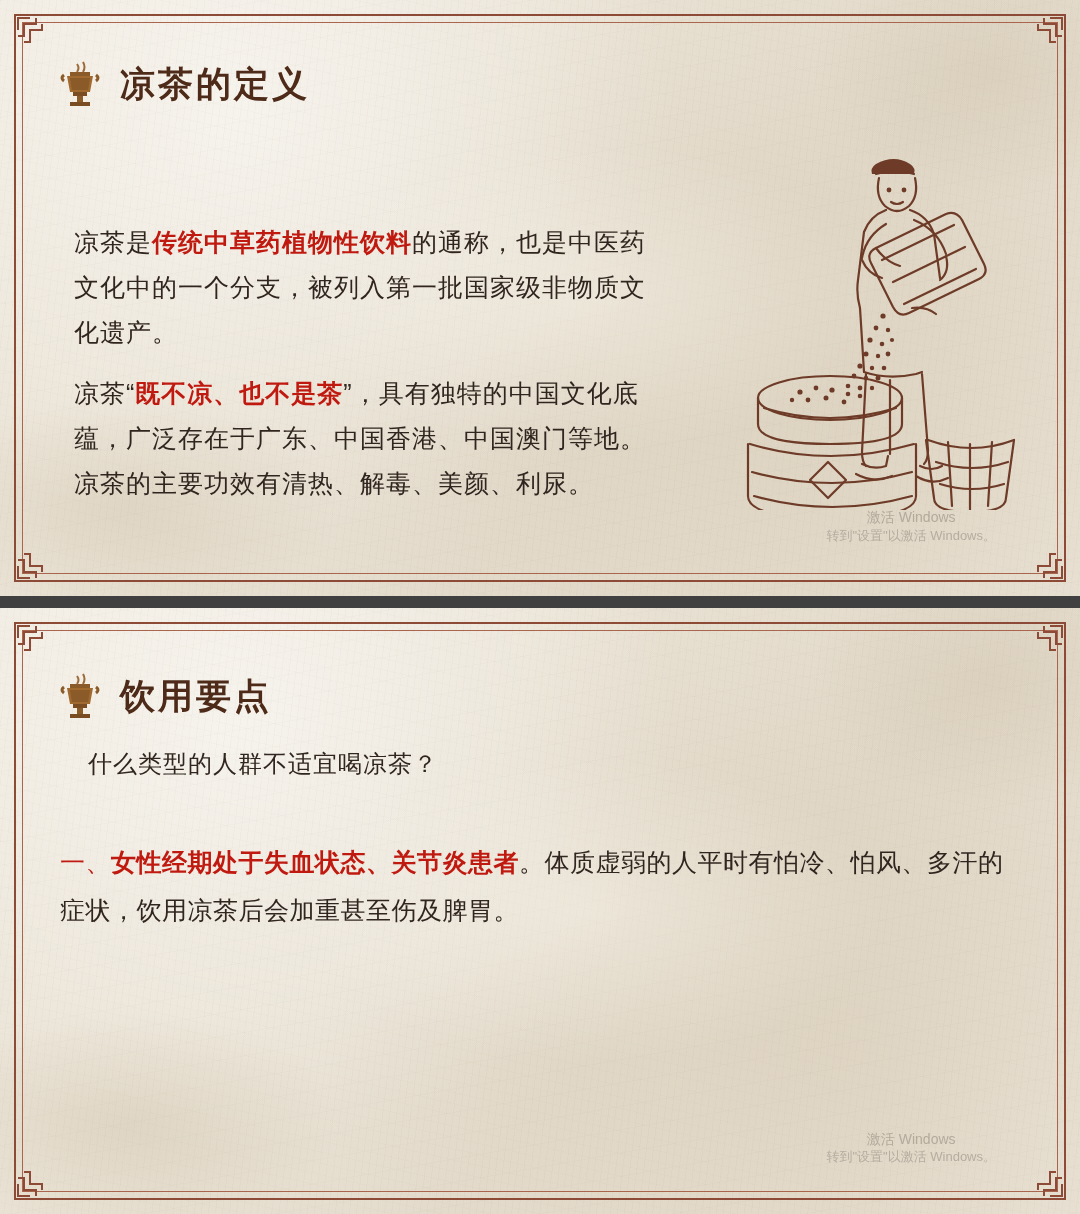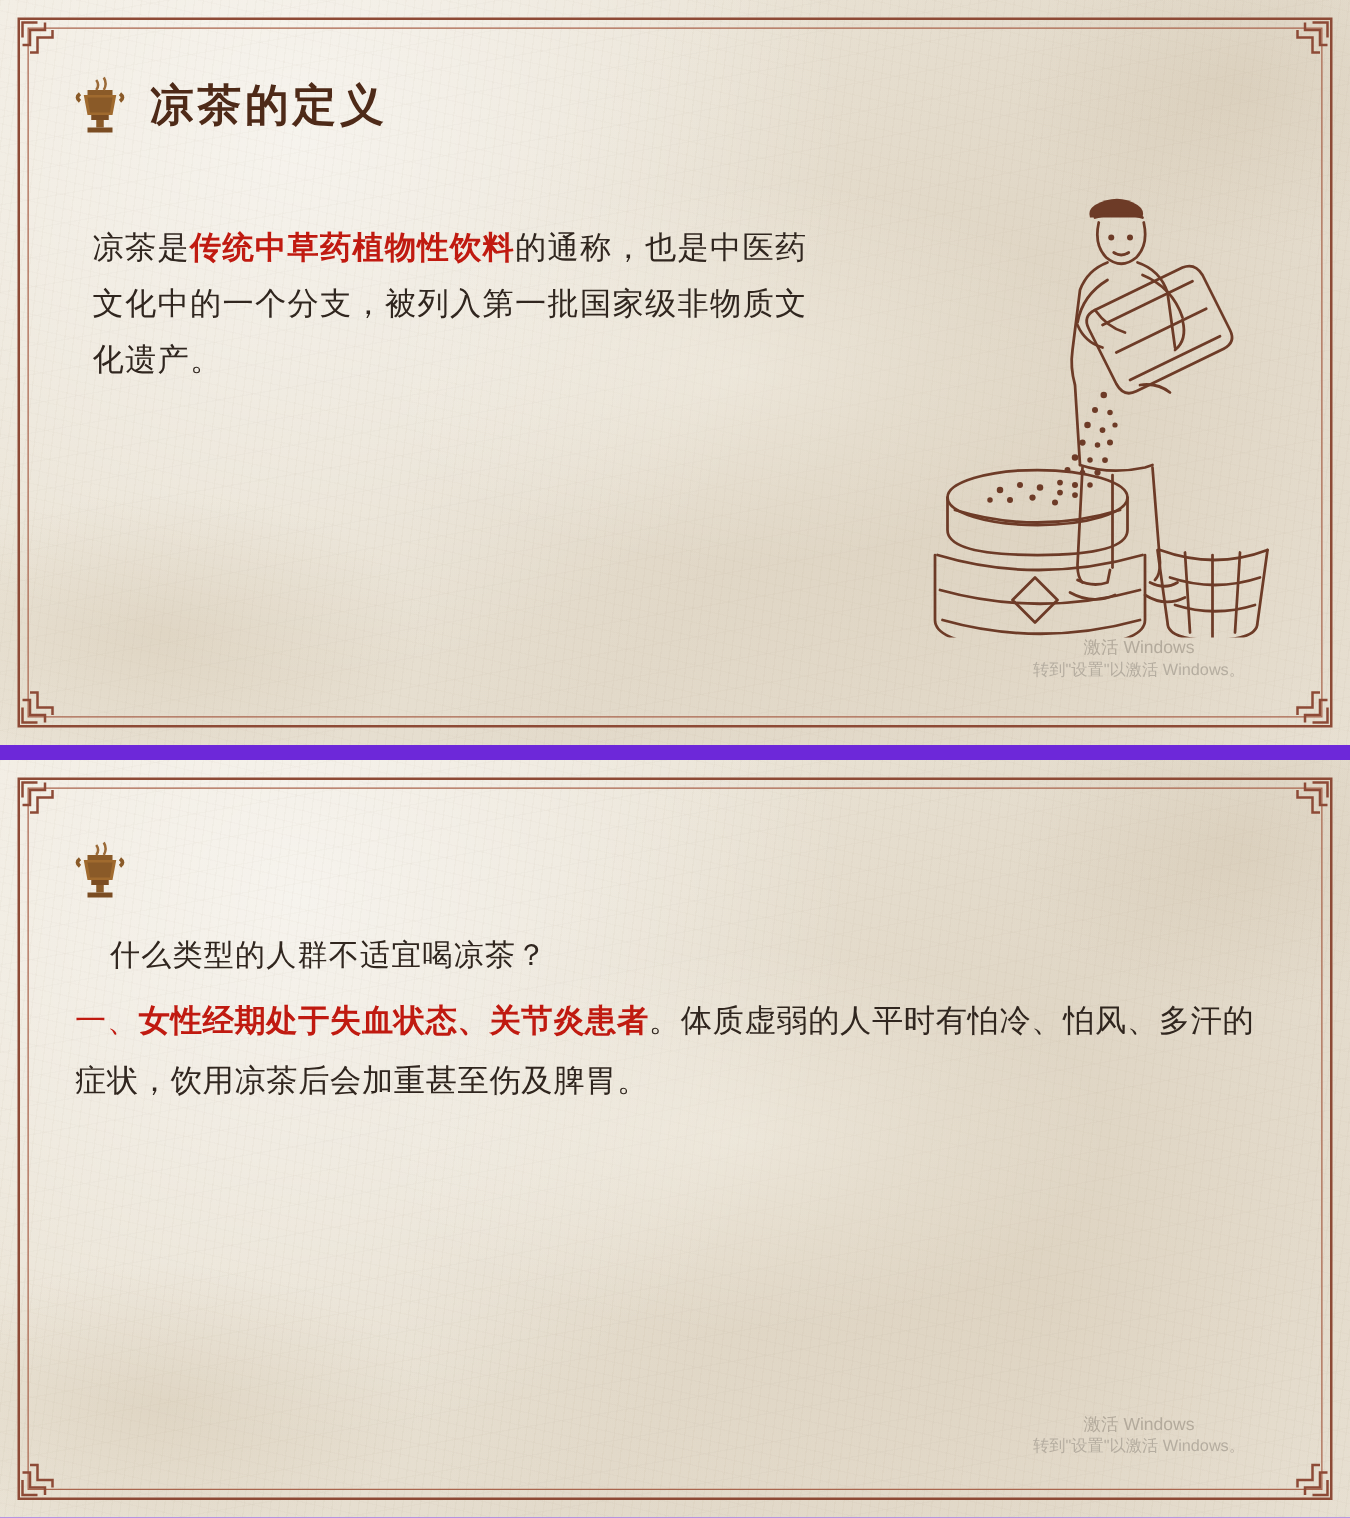--- a/index.html
+++ b/index.html
@@ -12,21 +12,21 @@
     height: 1214px;
     font-family: "Liberation Sans", sans-serif;
     overflow: hidden;
   }
   .deck {
     width: 1080px;
     height: 1214px;
     display: flex;
     flex-direction: column;
     gap: 12px;
-    background: #6d28d9;
+    background: #404040;
   }
 
   
   .slide {
     position: relative;
     width: 1080px;
     box-sizing: border-box;
     background:
       radial-gradient(circle at 22% 18%, rgba(255,255,255,0.55) 0%, rgba(255,255,255,0) 45%),
       radial-gradient(circle at 78% 72%, rgba(206,190,165,0.35) 0%, rgba(255,255,255,0) 55%),
@@ -106,22 +106,23 @@
     font-size: 35px;
     font-weight: bold;
     color: #4e2a18;
     letter-spacing: 3px;
     white-space: nowrap;
   }
 
   
   .body-copy {
     position: absolute;
-    font-family: Liberation Serif, serif;
+    font-family: Liberation Sans, sans-serif;
     color: #30261f;
+    margin-top: 44px;
   }
   .para { margin: 0 0 16px 0; }
   .para:last-child { margin-bottom: 0; }
   .hl { color: #c01a10; font-weight: bold; }
   .num { color: #c01a10; }
 
   .slide-1 .body-copy {
     left: 74px;
     top: 176px;
     width: 575px;
@@ -222,20 +223,23 @@
           <path d="M21 6 q3 4 0 8" fill="none" stroke="#9b6a38" stroke-width="2"></path>
           <path d="M27 4 q3 5 0 10" fill="none" stroke="#9b6a38" stroke-width="2"></path>
         </svg>
       </span>
       <span class="heading-text">凉茶的定义</span>
     </div>
 
     <div class="body-copy">
       <p class="para">
         <span>凉茶是</span><span class="hl">传统中草药植物性饮料</span><span>的通称，也是中医药文化中的一个分支，被列入第一批国家级非物质文化遗产。</span>
+      </p>
+      <p class="para">
+        <span>凉茶“</span><span class="hl">既不凉、也不是茶</span><span>”，具有独特的中国文化底蕴，广泛存在于广东、中国香港、中国澳门等地。凉茶的主要功效有清热、解毒、美颜、利尿。</span>
       </p>
     </div>
 
     <div class="illustration">
       <svg width="360" height="370" viewBox="0 0 360 370">
         <g fill="none" stroke="#6d3b27" stroke-width="2.2" stroke-linecap="round" stroke-linejoin="round">
 
           <path d="M196 24 q18 -10 34 0 q6 4 4 10 l-42 0 q-2 -6 4 -10 z" fill="#6d3b27" stroke="none"></path>
           <path d="M196 34 q20 -6 38 0"></path>
           <path d="M199 38 q-4 18 6 28 q12 10 24 0 q10 -10 6 -28"></path>
@@ -363,20 +367,21 @@
           <path d="M14 20 h20 l-2 12 h-16 z" fill="#8a5a28"></path>
           <path d="M17 34 h14 v4 h-14 z" fill="#7a4c22"></path>
           <path d="M21 38 h6 v6 h-6 z" fill="#8a5a28"></path>
           <path d="M14 44 h20 v4 h-20 z" fill="#7a4c22"></path>
           <path d="M8 17 q-4 3 0 6" fill="none" stroke="#8a5a28" stroke-width="3"></path>
           <path d="M40 17 q4 3 0 6" fill="none" stroke="#8a5a28" stroke-width="3"></path>
           <path d="M21 6 q3 4 0 8" fill="none" stroke="#9b6a38" stroke-width="2"></path>
           <path d="M27 4 q3 5 0 10" fill="none" stroke="#9b6a38" stroke-width="2"></path>
         </svg>
       </span>
+      <span class="heading-text">饮用要点</span>
     </div>
 
     <div class="q-line">什么类型的人群不适宜喝凉茶？</div>
 
     <div class="body-copy">
       <p class="para">
         <span class="num">一、</span><span class="hl">女性经期处于失血状态、关节炎患者</span><span>。体质虚弱的人平时有怕冷、怕风、多汗的症状，饮用凉茶后会加重甚至伤及脾胃。</span>
       </p>
     </div>
 

